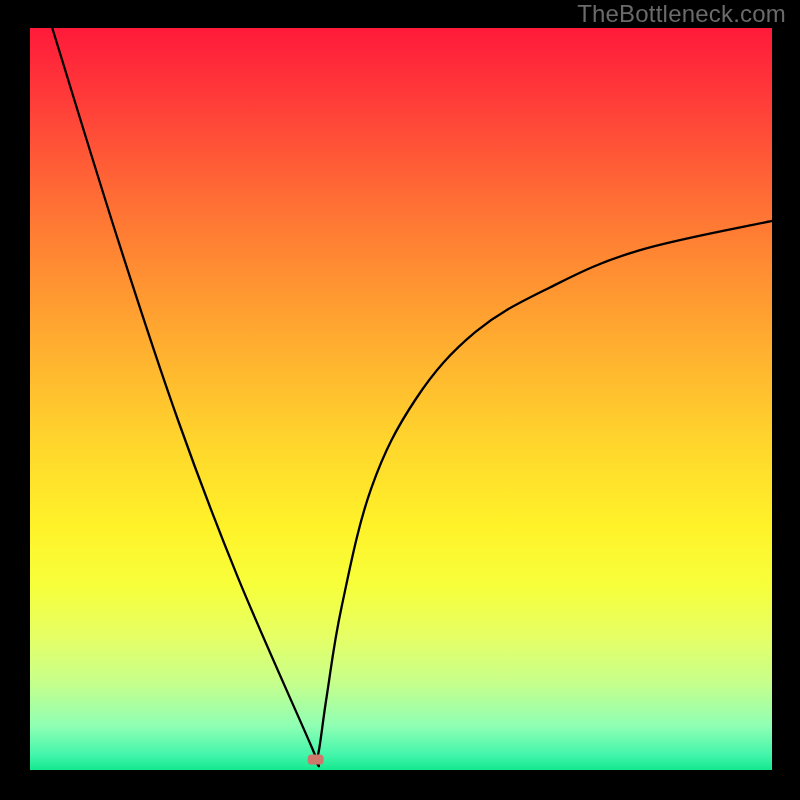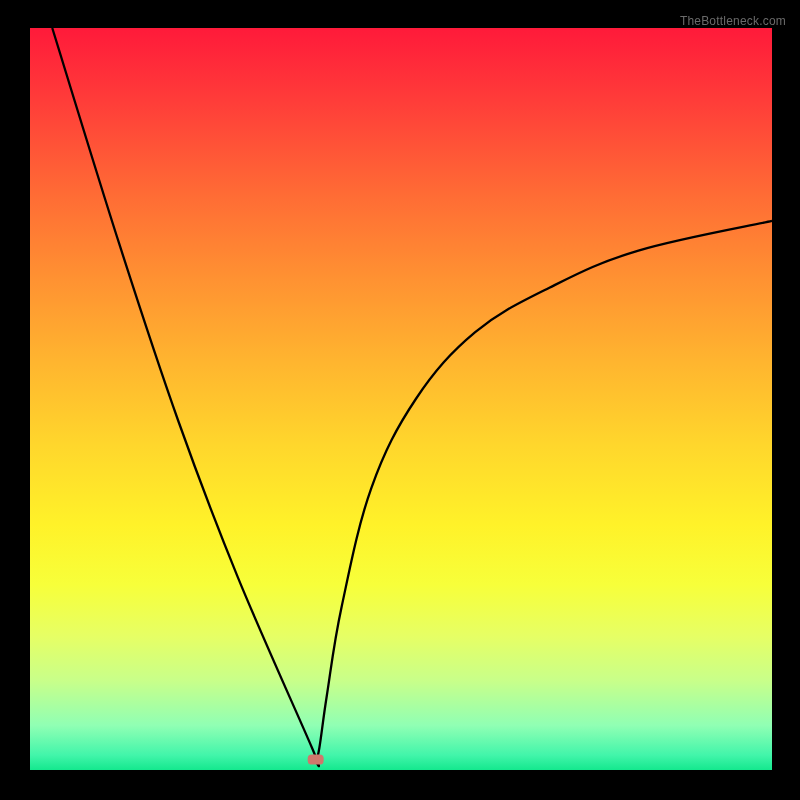--- a/index.html
+++ b/index.html
@@ -14,24 +14,24 @@
   .frame {
     position: absolute;
     top: 0;
     left: 0;
     width: 800px;
     height: 800px;
     background: #000;
   }
   .watermark {
     position: absolute;
-    top: 14px;
+    top: 0;
     right: 14px;
     color: #6a6a6a;
-    font-size: 12px;
+    font-size: 24px;
     font-weight: 400;
     letter-spacing: 0.2px;
     z-index: 10;
   }
   .plot-bg {
     position: absolute;
     left: 30px;
     top: 28px;
     width: 742px;
     height: 742px;

